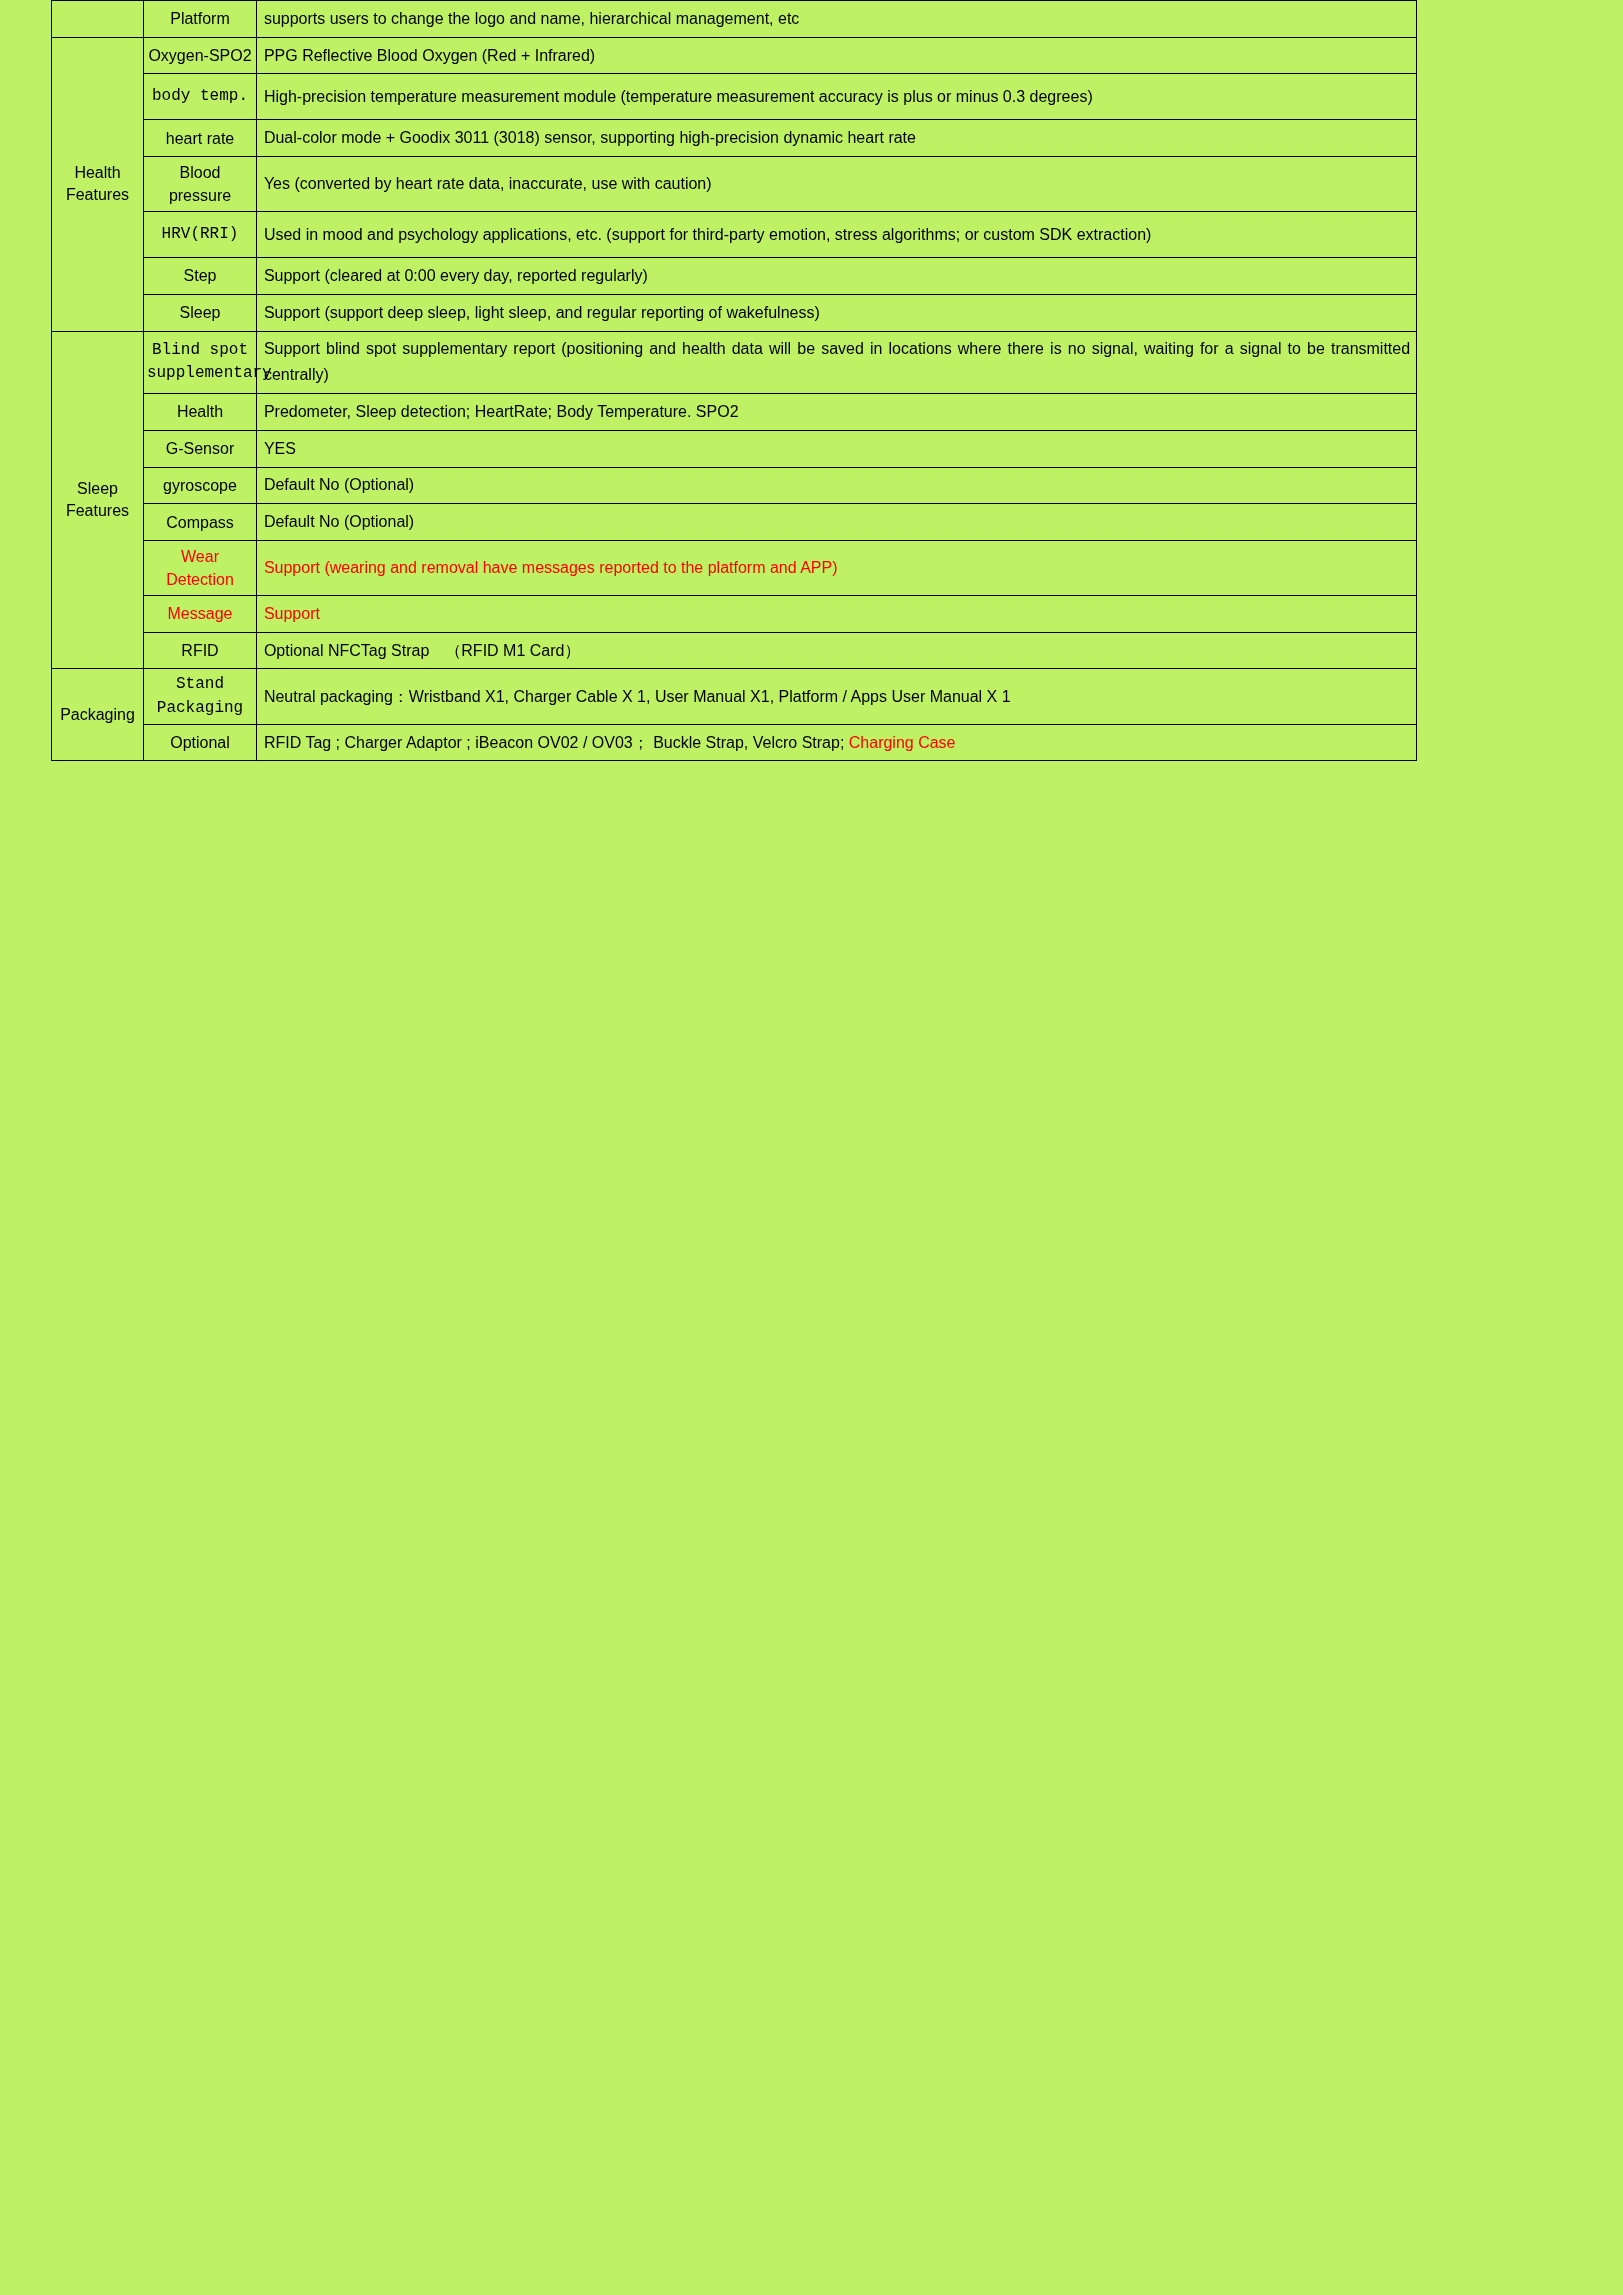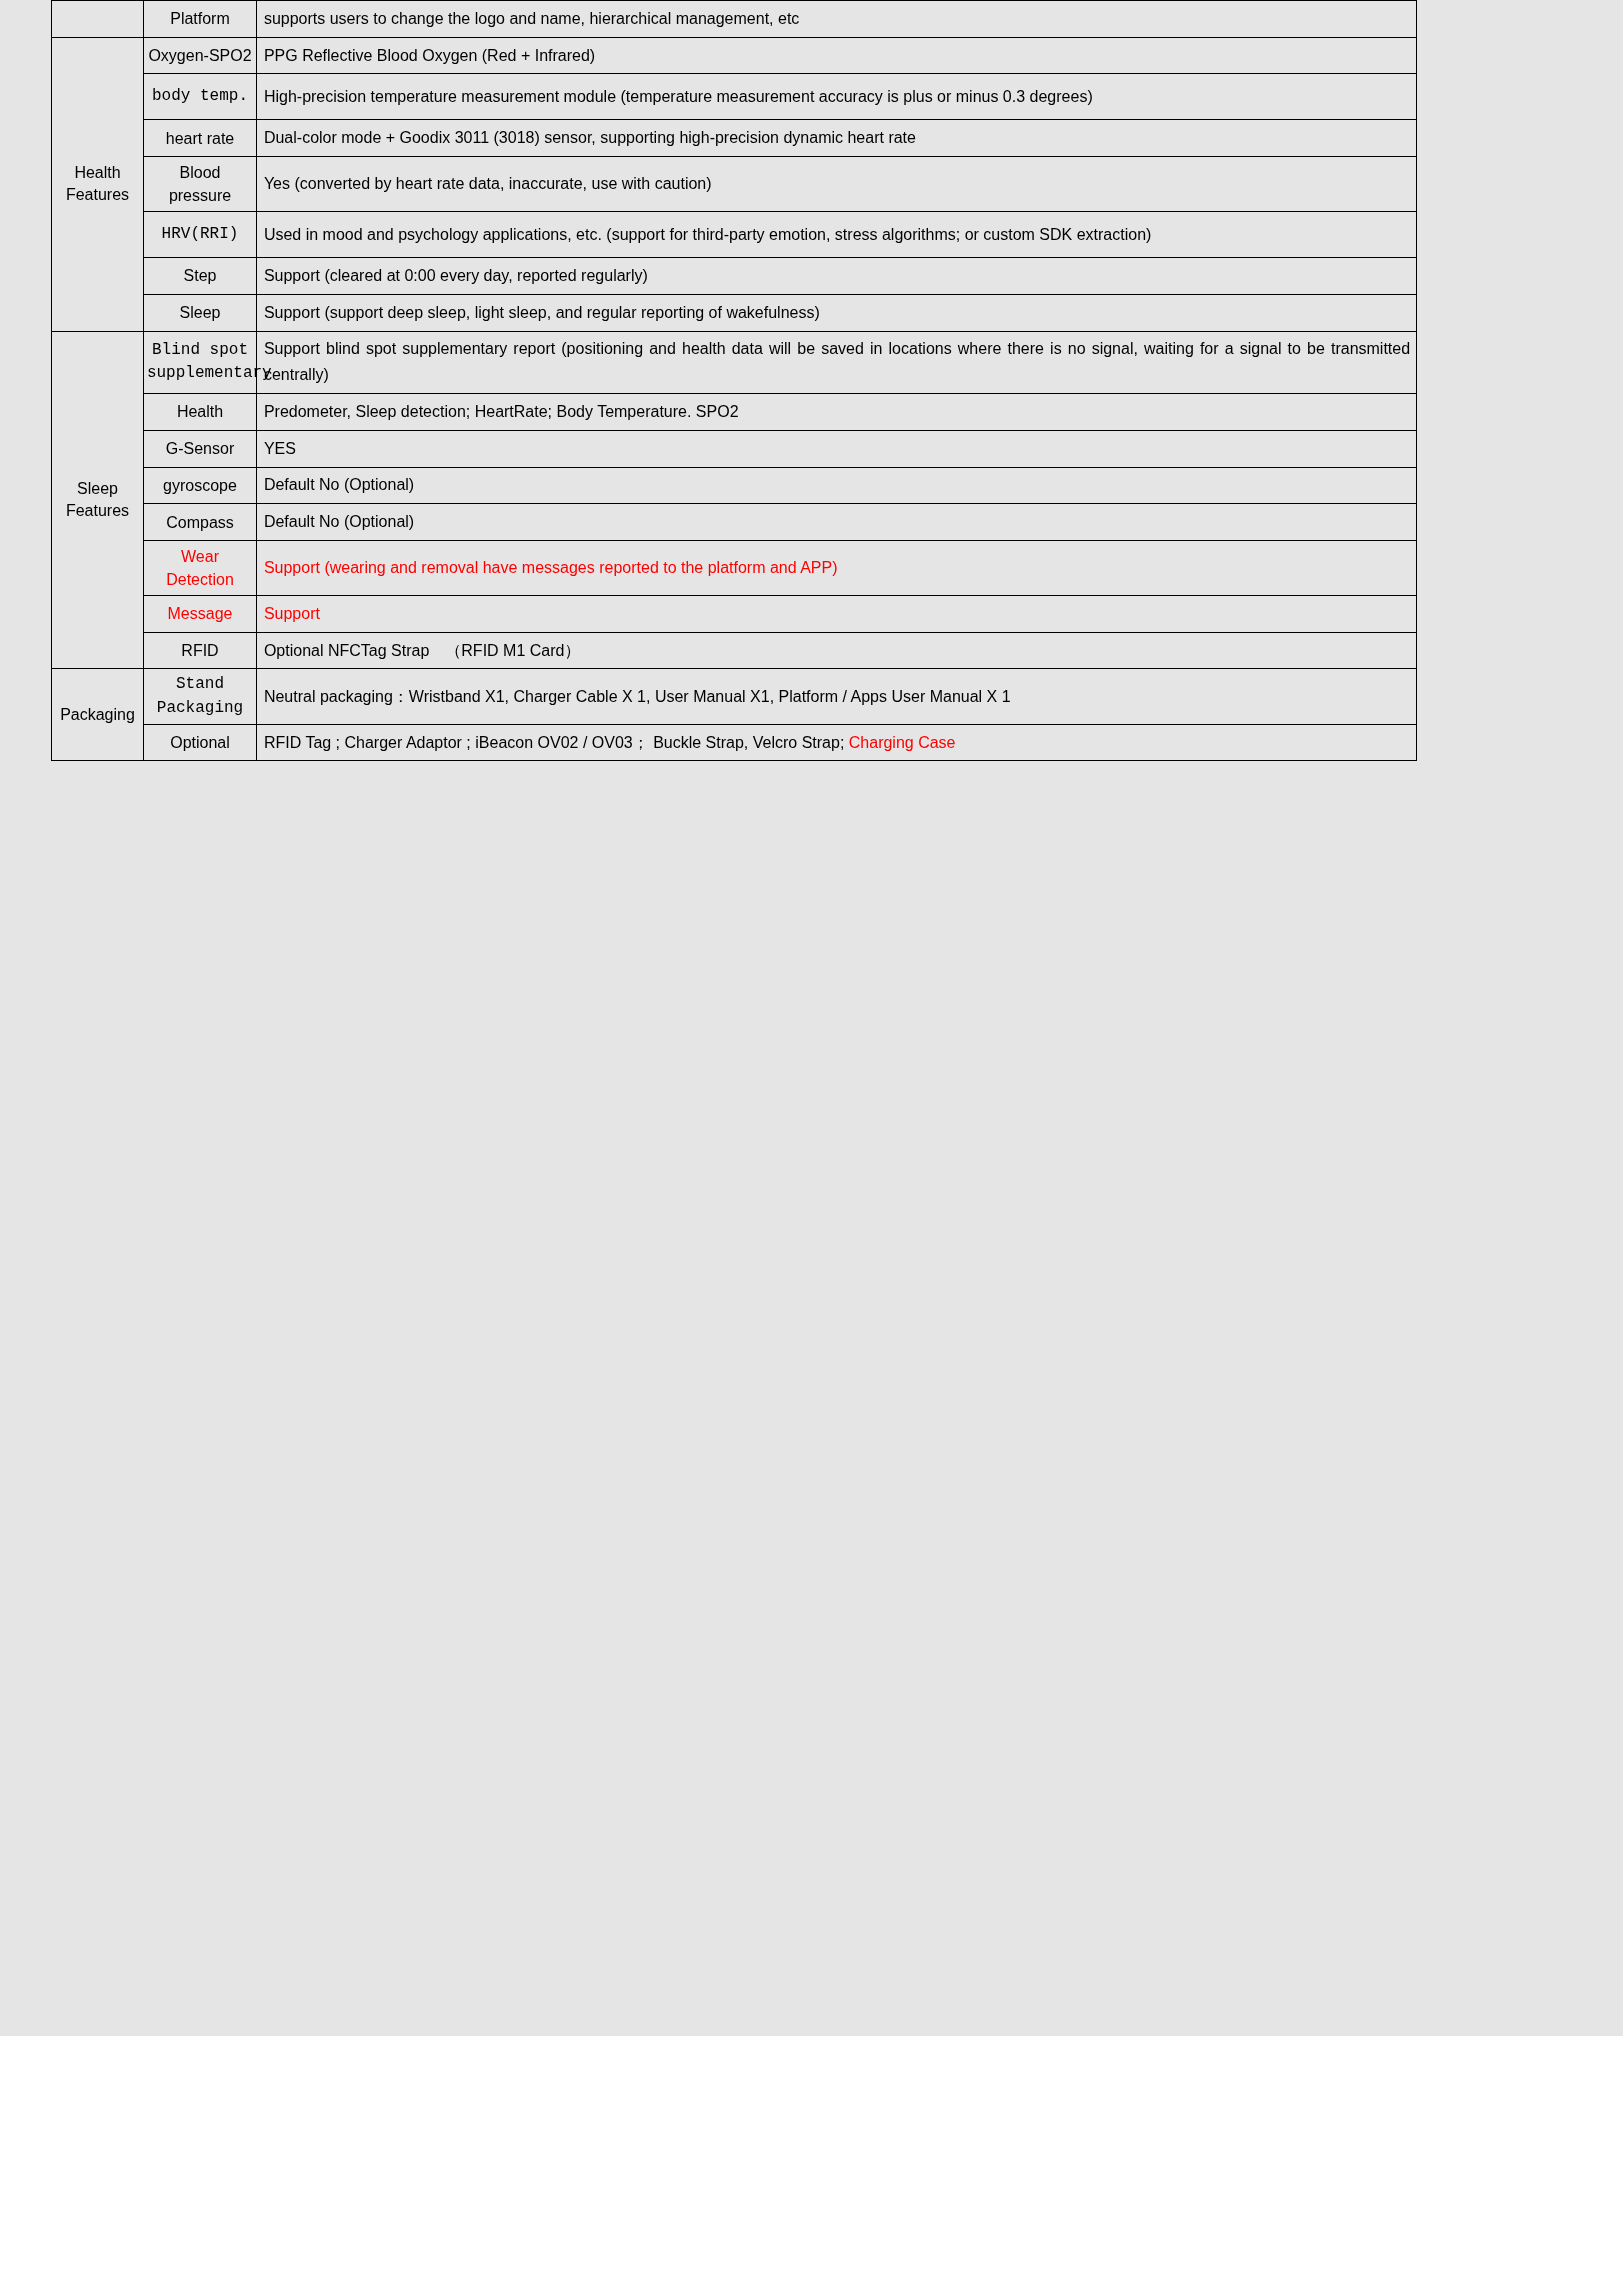--- a/index.html
+++ b/index.html
@@ -9,22 +9,22 @@
   }
   body {
     width: 1623px;
     height: 2295px;
     font-family: "Liberation Sans", sans-serif;
     -webkit-font-smoothing: antialiased;
   }
   .page {
     position: relative;
     width: 1623px;
-    height: 2036px;
-    background: #e5e5e5;
+    height: 2295px;
+    background: #bef264;
     box-sizing: border-box;
   }
   .spec-table {
     position: absolute;
     left: 51px;
     top: 0px;
     width: 1364px;
     border-collapse: collapse;
     table-layout: fixed;
     font-size: 16px;

